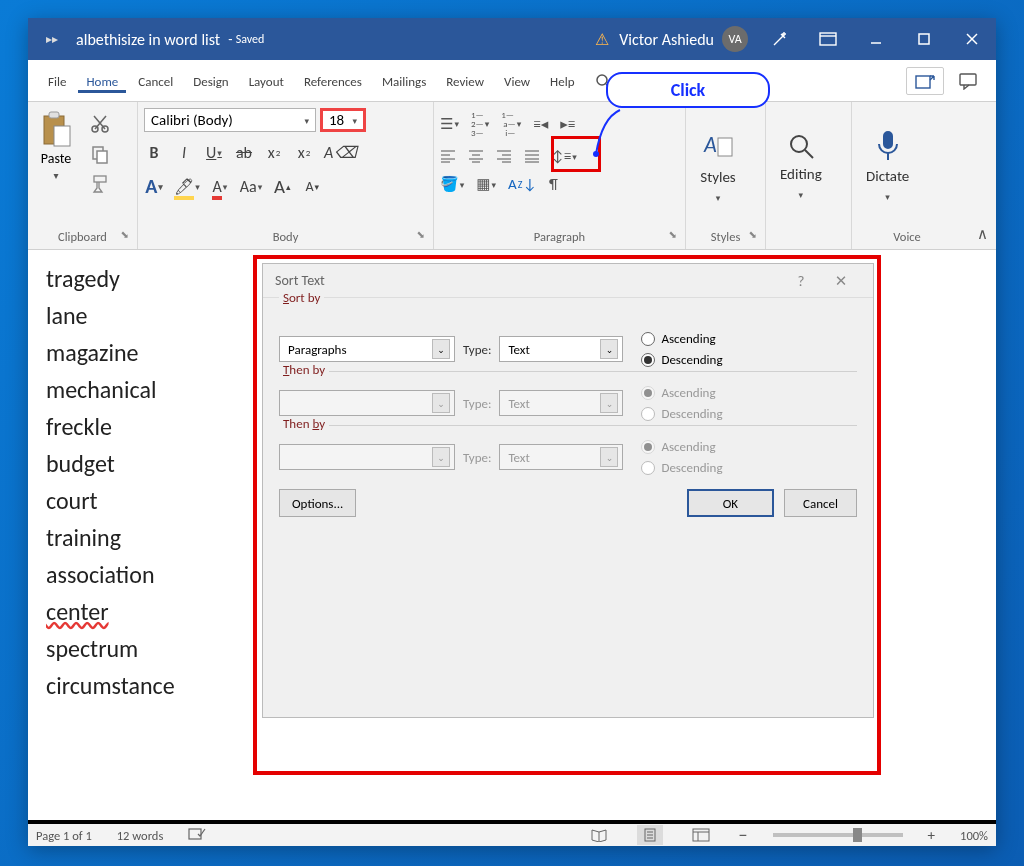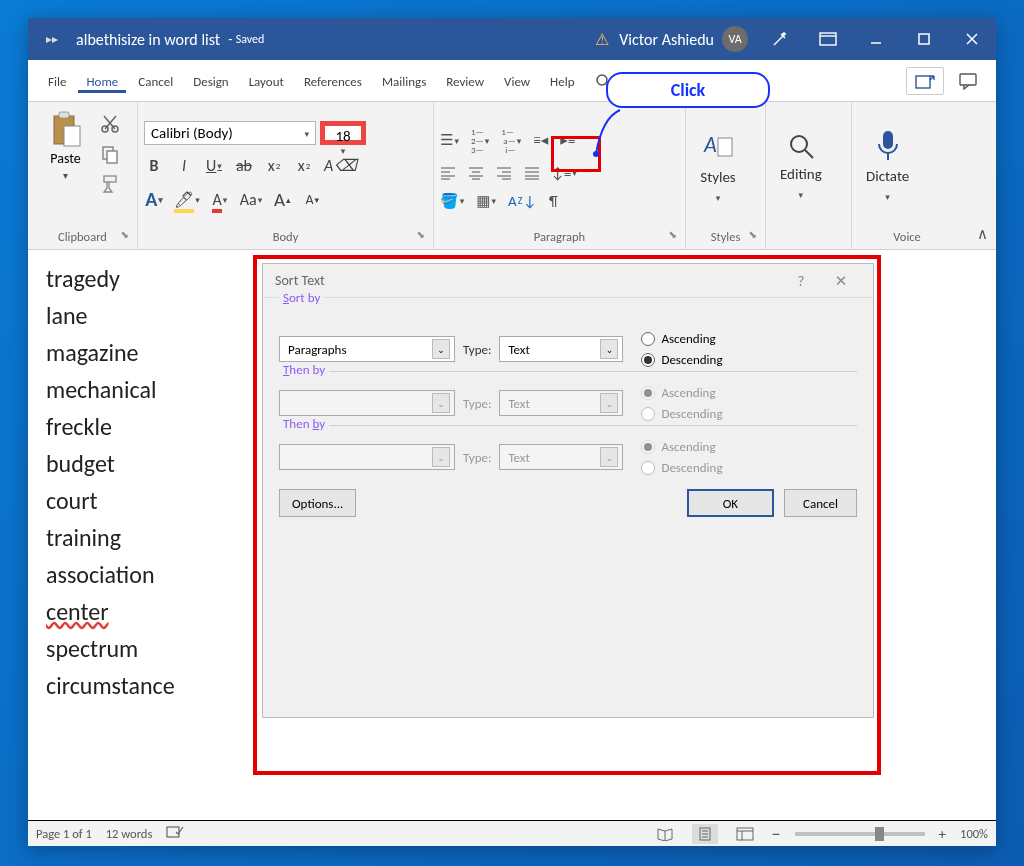--- a/index.html
+++ b/index.html
@@ -30,34 +30,34 @@
   .tabs .tab.active { color: #2b579a; border-bottom: 3px solid #2b579a; font-weight: 400; padding-bottom: 1px; }
   .tabs .search-wrap { margin-left: 8px; display: flex; align-items: center; gap: 6px; font-size: 17px; color: #555; }
   .tabs .search-wrap svg { stroke: #555; }
   .tabs .flex { flex: 1; }
   .tabs .share-btn { width: 38px; height: 28px; border: 1px solid #ccc; border-radius: 2px; display: flex; align-items: center; justify-content: center; }
   .tabs .comments-btn { width: 32px; height: 28px; display: flex; align-items: center; justify-content: center; margin-left: 4px; }
 
   
   .ribbon { background: #f3f3f3; border-bottom: 1px solid #d0d0d0; height: 148px; display: flex; position: relative; }
   .rgroup { border-right: 1px solid #d8d8d8; padding: 4px 6px 0px; display: flex; flex-direction: column; position: relative; }
-  .rgroup .body { flex: 1; display: flex; align-items: flex-start; justify-content: center; }
+  .rgroup .body { flex: 1; display: flex; align-items: flex-start; }
   .rgroup .lbl { font-size: 12.5px; color: #666; text-align: center; padding: 3px 0 5px; position: relative; }
   .rgroup .lbl .launcher { position: absolute; right: 2px; top: 2px; font-size: 10px; color: #888; }
 
   .clip-body { display: flex; gap: 12px; }
   .paste-btn { width: 44px; display: flex; flex-direction: column; align-items: center; gap: 2px; padding-top: 4px; }
   .paste-btn .caret { font-size: 10px; color: #555; }
   .clip-side { display: flex; flex-direction: column; gap: 8px; padding-top: 8px; }
   .clip-side .ic { width: 22px; height: 22px; color: #666; }
 
   .font-body { display: flex; flex-direction: column; gap: 6px; padding-top: 2px; }
   .font-row1 { display: flex; gap: 4px; align-items: center; }
   .font-name { width: 172px; height: 24px; background: #fff; border: 1px solid #b3b3b3; font-size: 15px; padding: 1px 6px; display: flex; align-items: center; justify-content: space-between; }
-  .font-size { width: 46px; height: 24px; background: #fff; border: 5px solid #ef4444; font-size: 15px; padding: 1px 6px; display: flex; align-items: center; justify-content: space-between; flex-direction: column; }
+  .font-size { width: 46px; height: 24px; background: #fff; border: 3px solid #ef4444; font-size: 15px; padding: 1px 6px; display: flex; align-items: center; justify-content: space-between; }
   .caret-s { font-size: 9px; color: #555; }
   .font-row { display: flex; gap: 10px; align-items: center; font-size: 16px; height: 28px; }
   .font-row .fi { color: #444; display: inline-flex; align-items: center; gap: 1px; min-width: 20px; justify-content: center; }
   .under-A { display: inline-block; position: relative; }
   .under-A .bar { position: absolute; bottom: -4px; left:0; right:0; height: 4px; }
   .yellow { background: #ffd54f; }
   .red { background: #e53935; }
 
   .para-body { display: flex; flex-direction: column; gap: 10px; padding-top: 4px; }
   .para-row { display: flex; gap: 12px; align-items: center; }
@@ -85,21 +85,21 @@
   .dialog { position: absolute; left: 262px; top: 263px; width: 612px; height: 455px;
     background: #f0f0f0; border: 1px solid #bbb; z-index: 41; font-size: 13px; }
   .dialog .dbar { height: 34px; display: flex; align-items: center; padding: 0 12px; border-bottom: 1px solid #ddd; }
   .dialog .dbar .title { color: #666; font-size: 14px; }
   .dialog .dbar .flex { flex: 1; }
   .dialog .dbar .dbtn { width: 40px; text-align: center; color: #888; font-size: 15px; }
 
   .dialog .dbody { padding: 10px 16px 14px; }
   .grp { border-top: 1px solid #d0d0d0; margin-top: 4px; padding-top: 14px; position: relative; }
   .grp.first { border-top: none; padding-top: 6px; margin-top: 0; }
-  .grp .glabel { position: relative; top: -24px; background: #f0f0f0; display: inline-block; padding: 0 4px; font-size: 13px; color: #8b5cf6; }
+  .grp .glabel { position: relative; top: -24px; background: #f0f0f0; display: inline-block; padding: 0 4px; font-size: 13px; color: #7f1d1d; }
   .grp .glabel .ul { text-decoration: underline; }
   .grp .row { display: flex; align-items: center; gap: 8px; margin-top: -16px; }
   .grp.first .row { margin-top: 2px; }
   .combo { height: 26px; background: #fff; border: 1px solid #aaa; display: flex; align-items: center; justify-content: space-between; padding: 0 4px 0 8px; font-size: 13px; }
   .combo .cbtn { width: 18px; height: 20px; background: #e6e6e6; border: 1px solid #bbb; display: flex; align-items: center; justify-content: center; font-size: 9px; }
   .combo.disabled, .radio.disabled, .grp .row.disabled label { color: #999; }
   .combo.disabled { background: #f4f4f4; }
   .type-lbl { font-size: 13px; color: #333; }
   .radios { display: flex; flex-direction: column; gap: 6px; margin-left: 10px; }
   .radio { display: flex; align-items: center; gap: 6px; }
@@ -110,21 +110,21 @@
 
   .header-row { display: flex; gap: 20px; align-items: center; padding: 8px 0 4px 8px; }
 
   .dbuttons { display: flex; gap: 10px; align-items: center; padding-top: 14px; }
   .dbuttons .flex { flex: 1; }
   .btn { height: 28px; padding: 0 18px; background: #e6e6e6; border: 1px solid #aaa; font-size: 13px; display: flex; align-items: center; justify-content: center;}
   .btn.ok { border: 2px solid #2b579a; padding: 0 34px; }
   .btn.opt { padding: 0 12px; }
 
   
-  .statusbar { height: 26px; background: #f3f3f3; border-top: 1px solid #000000; display: flex; align-items: center; font-size: 12.5px; color: #555; padding: 0 8px; gap: 14px; }
+  .statusbar { height: 26px; background: #f3f3f3; border-top: 4px solid #000000; display: flex; align-items: center; font-size: 12.5px; color: #555; padding: 0 8px; gap: 25px; }
   .statusbar .flex { flex: 1; }
   .statusbar .vbtn { width: 26px; height: 20px; display: flex; align-items: center; justify-content: center; }
   .statusbar .vbtn.active { background: #dcdcdc; }
   .slider { width: 130px; height: 4px; background: #c0c0c0; position: relative; }
   .slider .thumb { position: absolute; top: -5px; left: 62%; width: 9px; height: 14px; background: #888; }
 
 </style>
 </head>
 <body>
 

